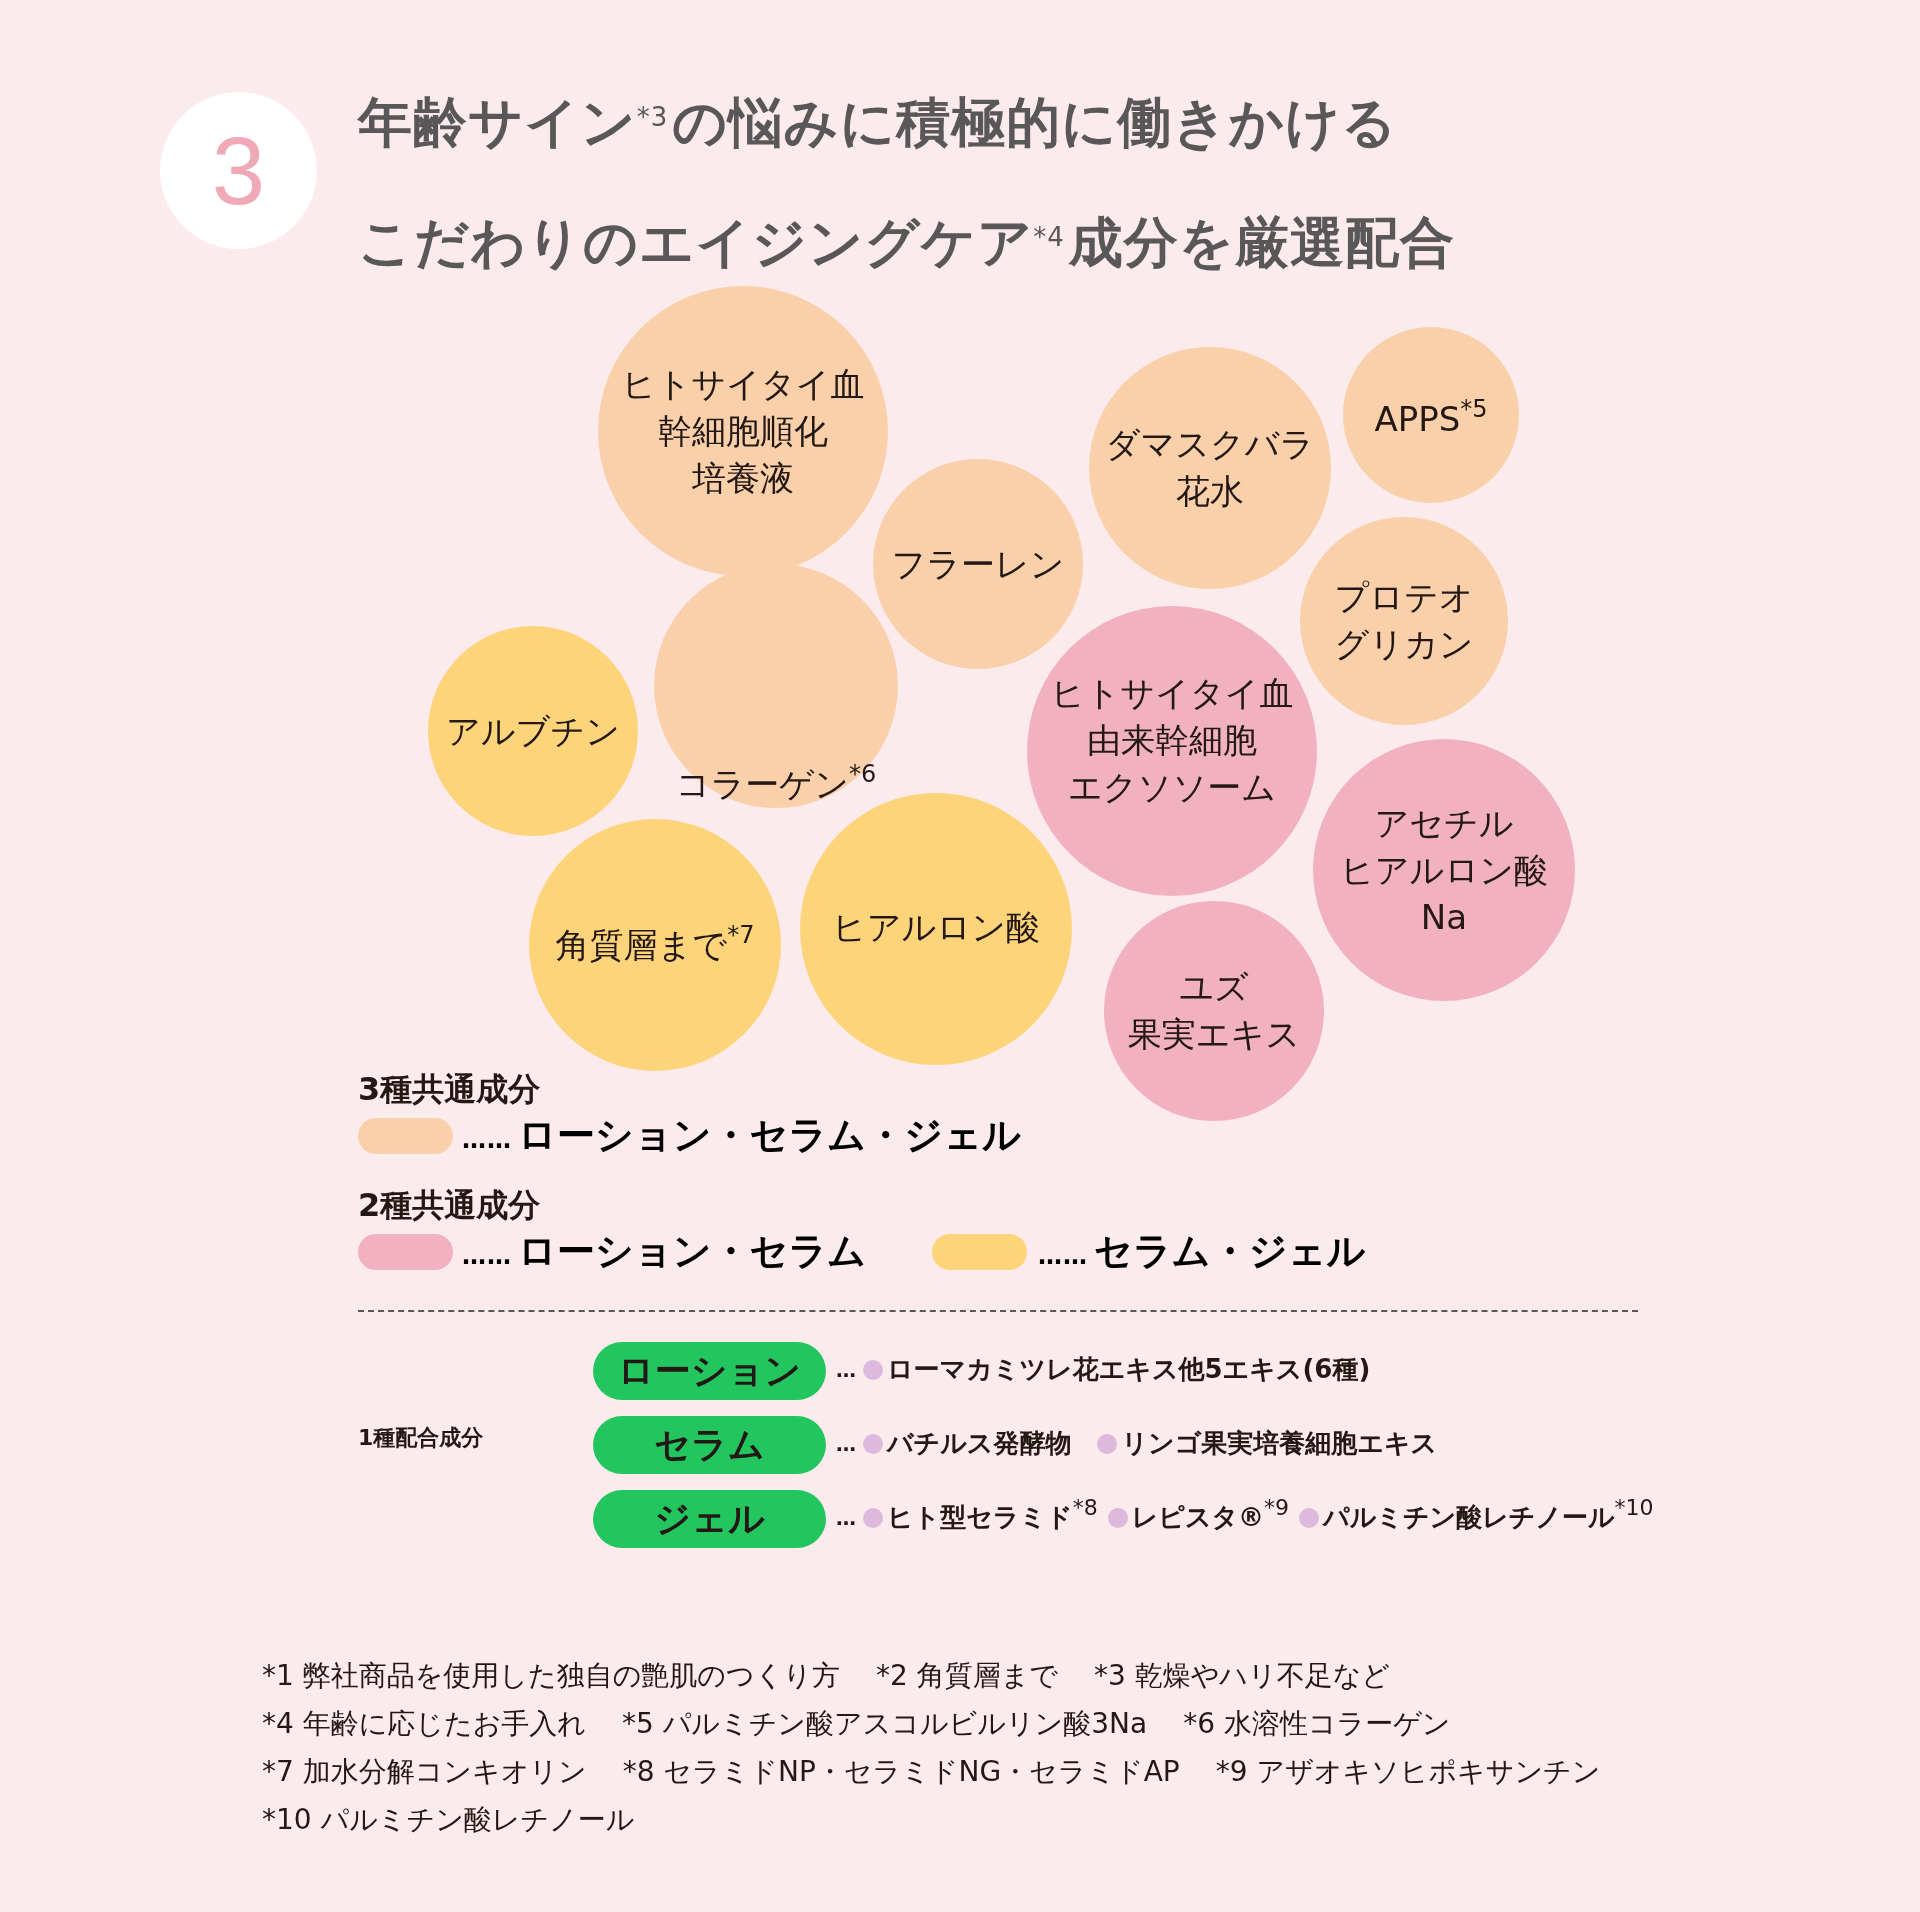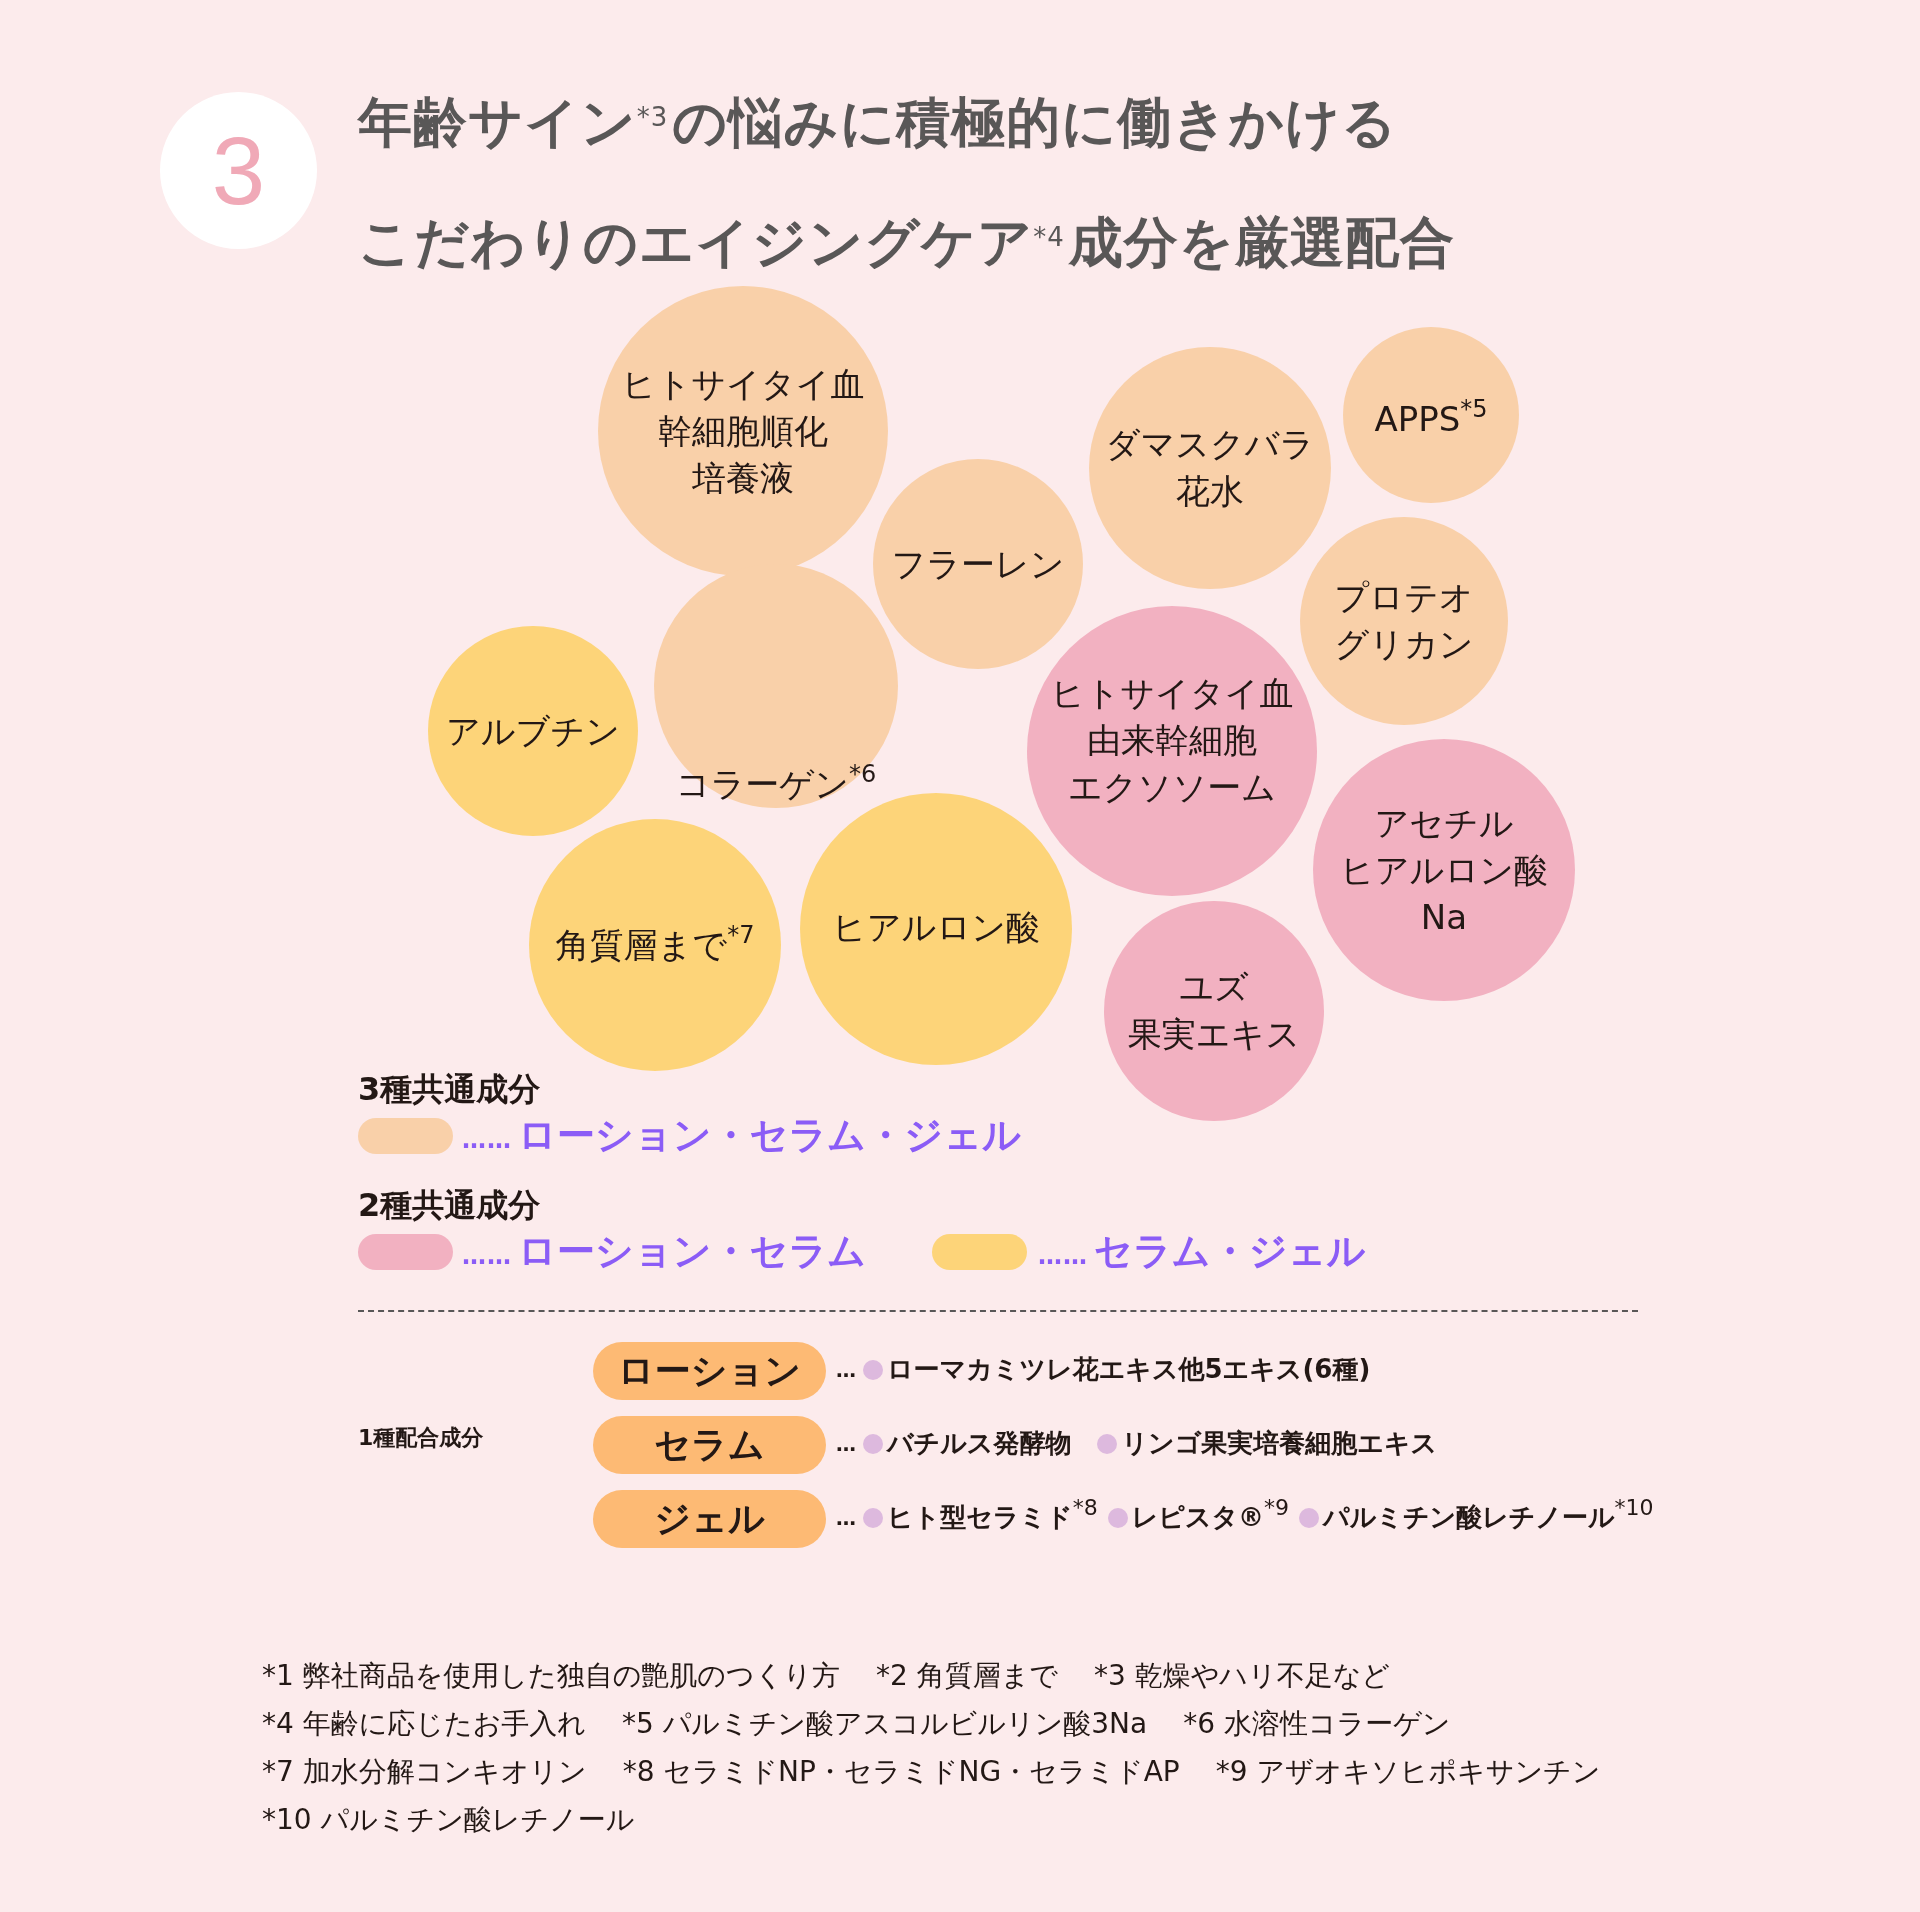--- a/index.html
+++ b/index.html
@@ -24,31 +24,31 @@
     text-align:center; box-sizing:border-box;
   }
   .bubble .label { font-size:34px; line-height:47px; color:#231815; white-space:pre-line; font-weight:500; }
   .bubble .note { font-size:24px; vertical-align:top; position:relative; top:-10px; }
   .c3 { background:#f9d0a9; }
   .c2p { background:#f2b1c1; }
   .c2y { background:#fdd479; }
 
   .legend-h { position:absolute; left:358px; font-size:32px; font-weight:bold; color:#231815; }
   .swatch { position:absolute; width:95px; height:36px; border-radius:18px; }
-  .legend-t { position:absolute; font-size:38px; font-weight:bold; color:#8b5cf6; white-space:nowrap; }
+  .legend-t { position:absolute; font-size:38px; font-weight:bold; color:#000000; white-space:nowrap; }
   .legend-t .dots { font-size:24px; letter-spacing:1px; margin-right:6px; }
 
   .dash {
     position:absolute; left:358px; top:1310px; width:1280px; height:0;
     border-top:2px dashed #595757;
   }
 
   .single-h { position:absolute; left:358px; top:1423px; font-size:22px; font-weight:bold; }
   .pill {
-    position:absolute; left:593px; width:233px; height:58px; border-radius:29px; background:#fdba74;
+    position:absolute; left:593px; width:233px; height:58px; border-radius:29px; background:#22c55e;
     display:flex; align-items:center; justify-content:center; font-size:36px; font-weight:bold;
   }
   .item-row { position:absolute; left:836px; font-size:26px; font-weight:bold; white-space:nowrap; display:flex; align-items:center; }
   .item-row .lead { letter-spacing:1px; margin-right:6px; font-size:20px; }
   .bullet { display:inline-block; width:20px; height:20px; border-radius:50%; background:#ddb9de; margin-right:4px; }
   .item { display:inline-flex; align-items:center; margin-right:26px; }
   .item .note { font-size:22px; position:relative; top:-10px; font-weight:normal; }
 
   .footnotes { position:absolute; left:262px; top:1652px; }
   .fn-line { font-size:28px; line-height:48px; color:#231815; white-space:nowrap; }

